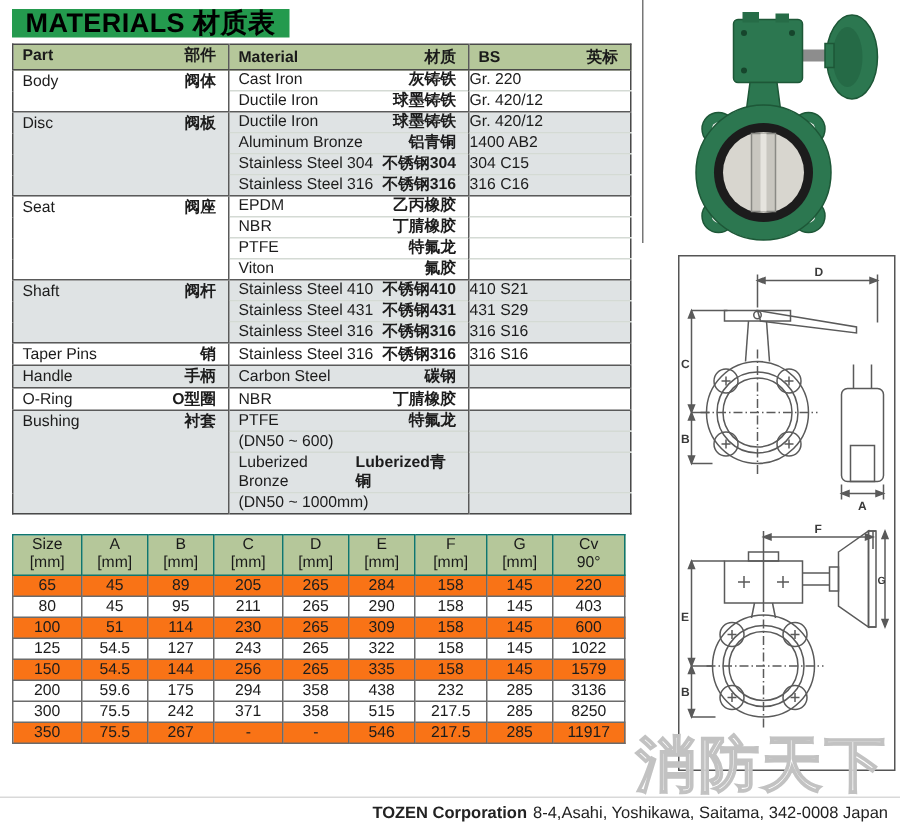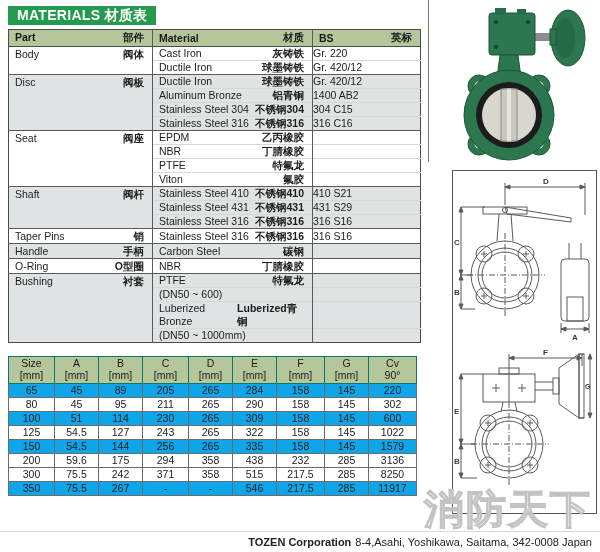--- a/index.html
+++ b/index.html
@@ -1,22 +1,22 @@
 <!DOCTYPE html>
 <html><head>
 <meta charset="utf-8">
 <style>
   html,body { margin:0; padding:0; }
   body { font-family:"Liberation Sans", sans-serif; background:#e8e8e8; }
   .page { position:relative; width:600px; height:552px; background:#ffffff; overflow:hidden;
           color:#1c1c1c; }
 
   
-  .badge { position:absolute; left:8px; background:#249a4e; color:#ffffff; font-weight:bold;
-           font-size:14px; line-height:19px; padding:0 9px; letter-spacing:.3px; }
+  .badge { position:absolute; left:8px; background:#249a4e; color:#000000; font-weight:bold;
+           font-size:18px; line-height:19px; padding:0 9px; letter-spacing:.3px; }
 
   
   .mat-table { position:absolute; left:8px; top:29px; width:412px; border-collapse:collapse;
                table-layout:fixed; border:1px solid #4a4a4a; }
   .mat-table th { background:#b5c79a; font-size:10.5px; font-weight:bold; height:16px;
                   padding:0; border-bottom:1px solid #4a4a4a; text-align:left; color:#1a1a1a; }
   .mat-table td { font-size:10.5px; height:13px; padding:0; line-height:13px; }
   .split { display:flex; justify-content:space-between; align-items:center; padding:0 8px 0 6px; }
   .c-part { vertical-align:top; border-right:1px solid #5a5a5a; }
   .c-part .split { line-height:14px; }
@@ -27,21 +27,21 @@
   tr.tint td { background:#dfe3e4; }
   .cn { font-weight:bold; }
 
   
   .dim-table { position:absolute; left:8px; top:356px; width:408px; border-collapse:collapse;
                table-layout:fixed; border:1px solid #444; }
   .dim-table th { background:#b5c79a; font-size:10.5px; font-weight:normal; color:#1a1a1a;
                   line-height:11.5px; padding:1px 0 2px 0; border:1px solid #0f766e; text-align:center; }
   .dim-table td { font-size:10.5px; height:13px; line-height:13px; padding:0; text-align:center;
                   border:1px solid #6b6b6b; }
-  .dim-table tr.tint td { background:#0ea5e9; }
+  .dim-table tr.tint td { background:#f97316; }
 
   
   .photo-box { position:absolute; left:428px; top:0; width:172px; height:162px;
                border-left:1px solid #777; background:#fff; }
   .draw-box { position:absolute; left:452px; top:170px; width:143px; height:342px;
               border:1px solid #555; background:#fff; }
   .draw-box svg { display:block; }
 
   
   .watermark { position:absolute; left:422px; top:484px; z-index:5; pointer-events:none; }
@@ -388,21 +388,21 @@
         </tr>
         <tr>
           <td>80</td>
           <td>45</td>
           <td>95</td>
           <td>211</td>
           <td>265</td>
           <td>290</td>
           <td>158</td>
           <td>145</td>
-          <td>302</td>
+          <td>403</td>
         </tr>
         <tr class="tint">
           <td>100</td>
           <td>51</td>
           <td>114</td>
           <td>230</td>
           <td>265</td>
           <td>309</td>
           <td>158</td>
           <td>145</td>

